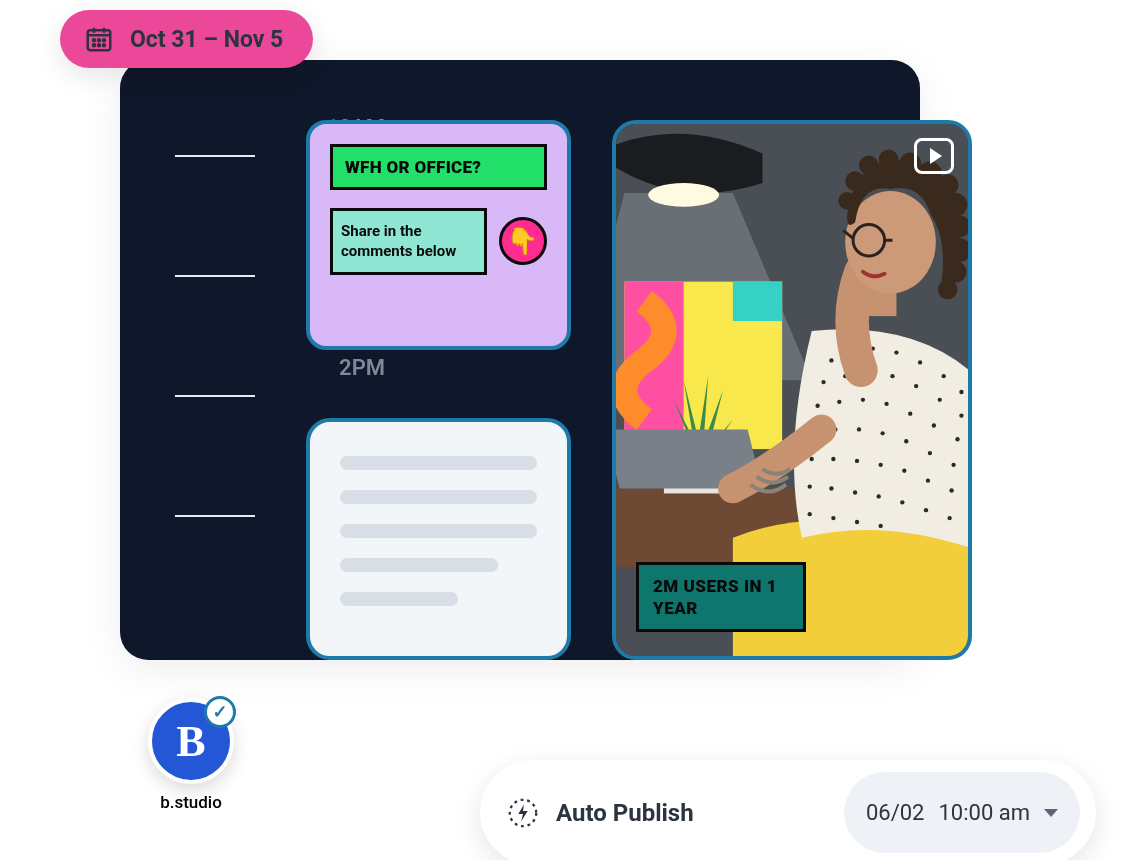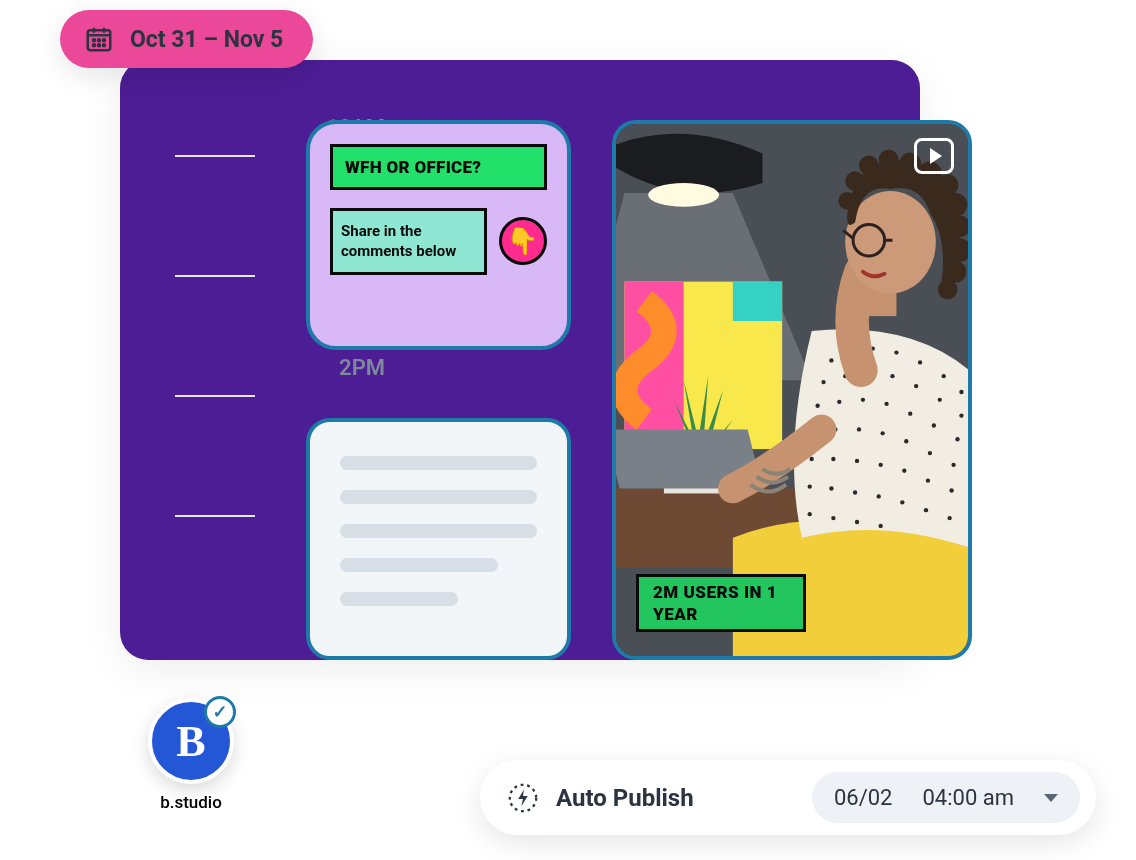--- a/index.html
+++ b/index.html
@@ -12,21 +12,21 @@
     overflow: hidden;
   }
 
   
   .main-panel {
     position: absolute;
     left: 120px;
     top: 60px;
     width: 800px;
     height: 600px;
-    background: #4c1d95;
+    background: #0f172a;
     border-radius: 28px;
     box-shadow: 0 10px 40px rgba(0,0,0,0.07);
   }
 
   
   .date-pill {
     position: absolute;
     left: 60px;
     top: 10px;
     background: #ec4899;
@@ -82,21 +82,21 @@
 
   
   .post-card-1 {
     position: absolute;
     left: 306px;
     top: 120px;
     width: 265px;
     height: 230px;
     background: #d9b8f7;
     border: 4px solid #1e7aa8;
-    border-radius: 30px;
+    border-radius: 20px;
     padding: 20px 20px 18px 20px;
     display: flex;
     flex-direction: column;
     gap: 18px;
     z-index: 10;
   }
   .wfh-band {
     background: #22e06a;
     border: 3px solid #0a0a0a;
     padding: 10px 12px;
@@ -193,23 +193,23 @@
     width: 0; height: 0;
     border-left: 12px solid #fff;
     border-top: 8px solid transparent;
     border-bottom: 8px solid transparent;
     margin-left: 3px;
   }
   .video-caption {
     position: absolute;
     left: 20px;
     bottom: 24px;
-    background: #22c55e;
+    background: #0f766e;
     border: 3px solid #0a0a0a;
-    padding: 4px 14px;
+    padding: 10px 14px;
     font-weight: 900;
     font-size: 17px;
     line-height: 1.3;
     letter-spacing: 0.5px;
     color: #0a0a0a;
     max-width: 170px;
   }
 
   
   .profile {
@@ -282,24 +282,24 @@
   }
   .publish-label {
     font-size: 24px;
     font-weight: 700;
     color: #2b3440;
     flex: 1;
   }
   .datetime-chip {
     background: #eef2f6;
     border-radius: 999px;
-    padding: 13px 22px;
-    display: flex;
-    align-items: center;
-    gap: 30px;
+    padding: 28px 22px;
+    display: flex;
+    align-items: center;
+    gap: 14px;
     cursor: pointer;
   }
   .datetime-chip span {
     font-size: 22px;
     font-weight: 400;
     color: #2b3440;
   }
   .caret {
     width: 0; height: 0;
     border-left: 7px solid transparent;
@@ -495,16 +495,16 @@
 </div>
 
 <div class="publish-bar">
   <svg class="bolt-icon" viewBox="0 0 36 36" fill="none">
     <circle cx="18" cy="18" r="14" stroke="#2b3440" stroke-width="2.4" stroke-dasharray="3 4"></circle>
     <path d="M19 9 L13 19 H18 L16 27 L23 16 H18 Z" fill="#2b3440"></path>
   </svg>
   <span class="publish-label">Auto Publish</span>
   <div class="datetime-chip">
     <span>06/02</span>
-    <span>04:00 am</span>
+    <span>10:00 am</span>
     <div class="caret"></div>
   </div>
 </div>
 
 </body></html>

